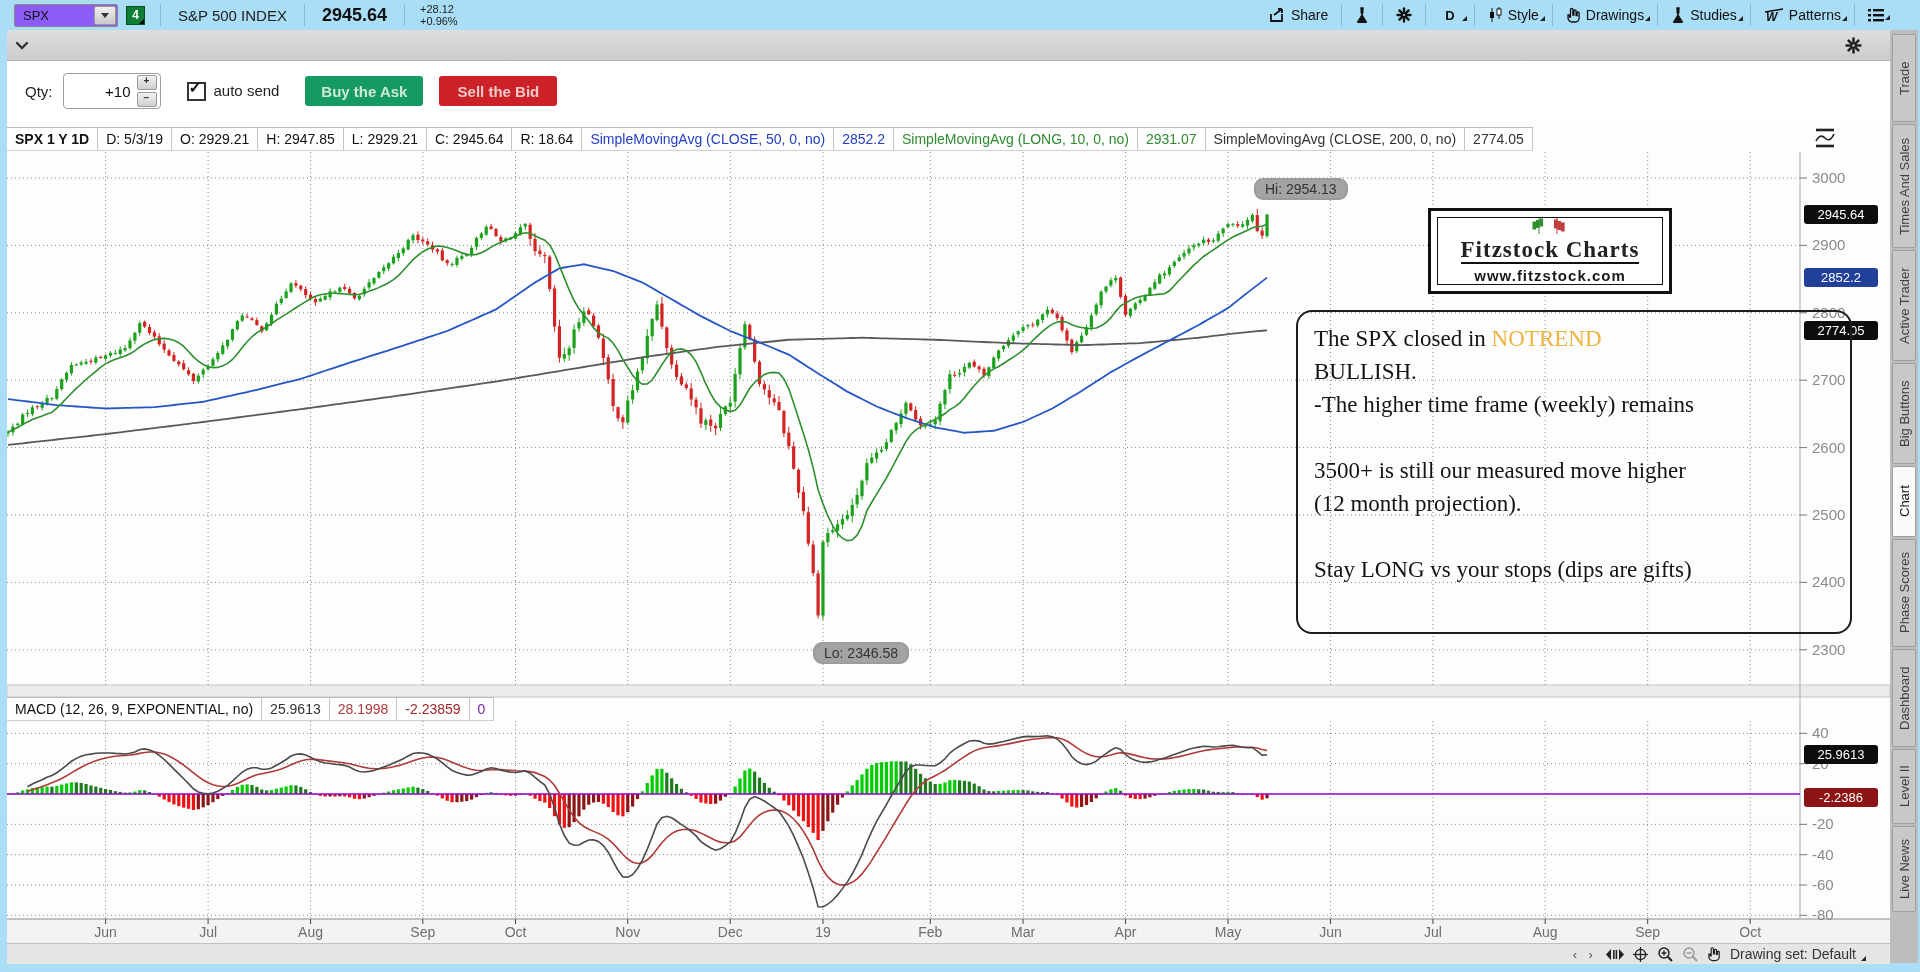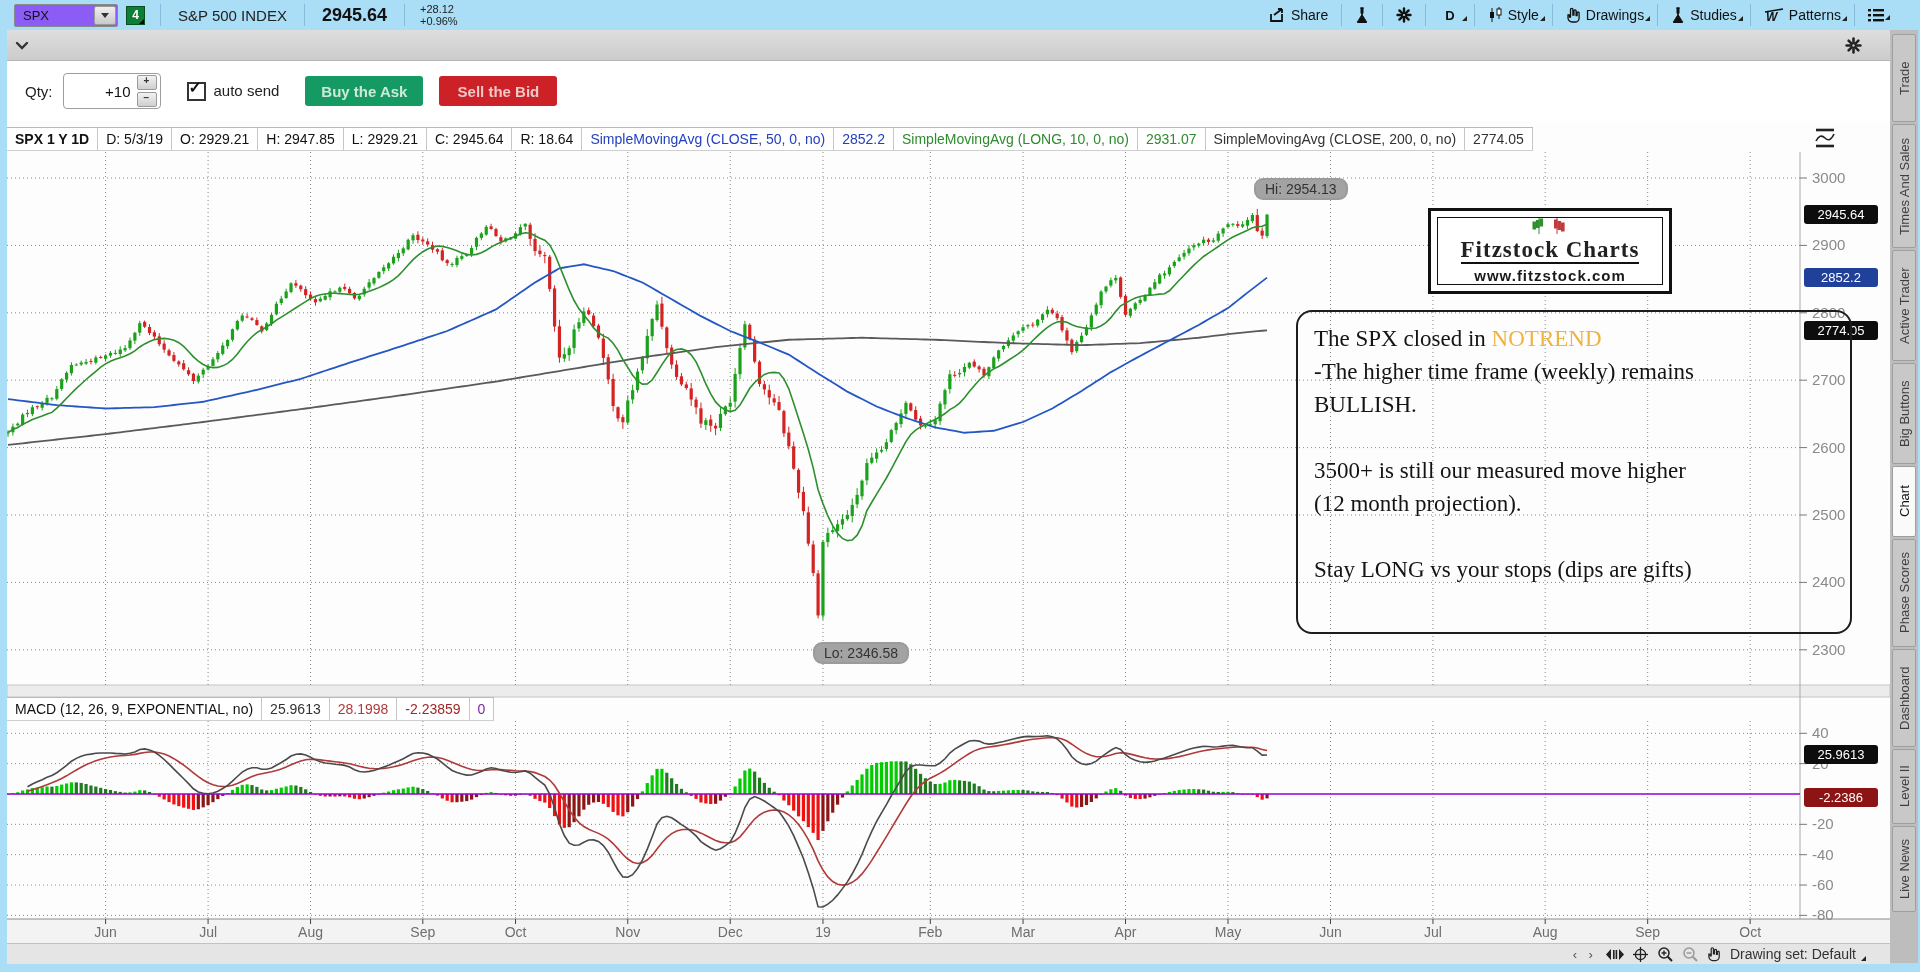--- a/index.html
+++ b/index.html
@@ -1164,22 +1164,22 @@
   <div class="chip" style="top:200px;background:#0d0d0d;">2774.05</div>
   <div class="chip" style="top:624px;background:#0d0d0d;">25.9613</div>
   <div class="chip" style="top:667px;background:#8c1414;">-2.2386</div>
 
   <div class="bubble" style="left:1247px;top:57px;">Hi: 2954.13</div>
   <div class="bubble" style="left:806px;top:521px;">Lo: 2346.58</div>
 
   <div id="note-box">
     <div><span>The SPX closed in </span><span class="hl">NOTREND</span></div>
     <div id="note-lines">
+        <div>BULLISH.</div>
         <div>-The higher time frame (weekly) remains</div>
-        <div>BULLISH.</div>
         <div>&nbsp;</div>
         <div>3500+ is still our measured move higher</div>
         <div>(12 month projection).</div>
         <div>&nbsp;</div>
         <div>Stay LONG vs your stops (dips are gifts)</div>
       </div>
   </div>
 
   <div id="logo-box">
     <div id="logo-inner">

